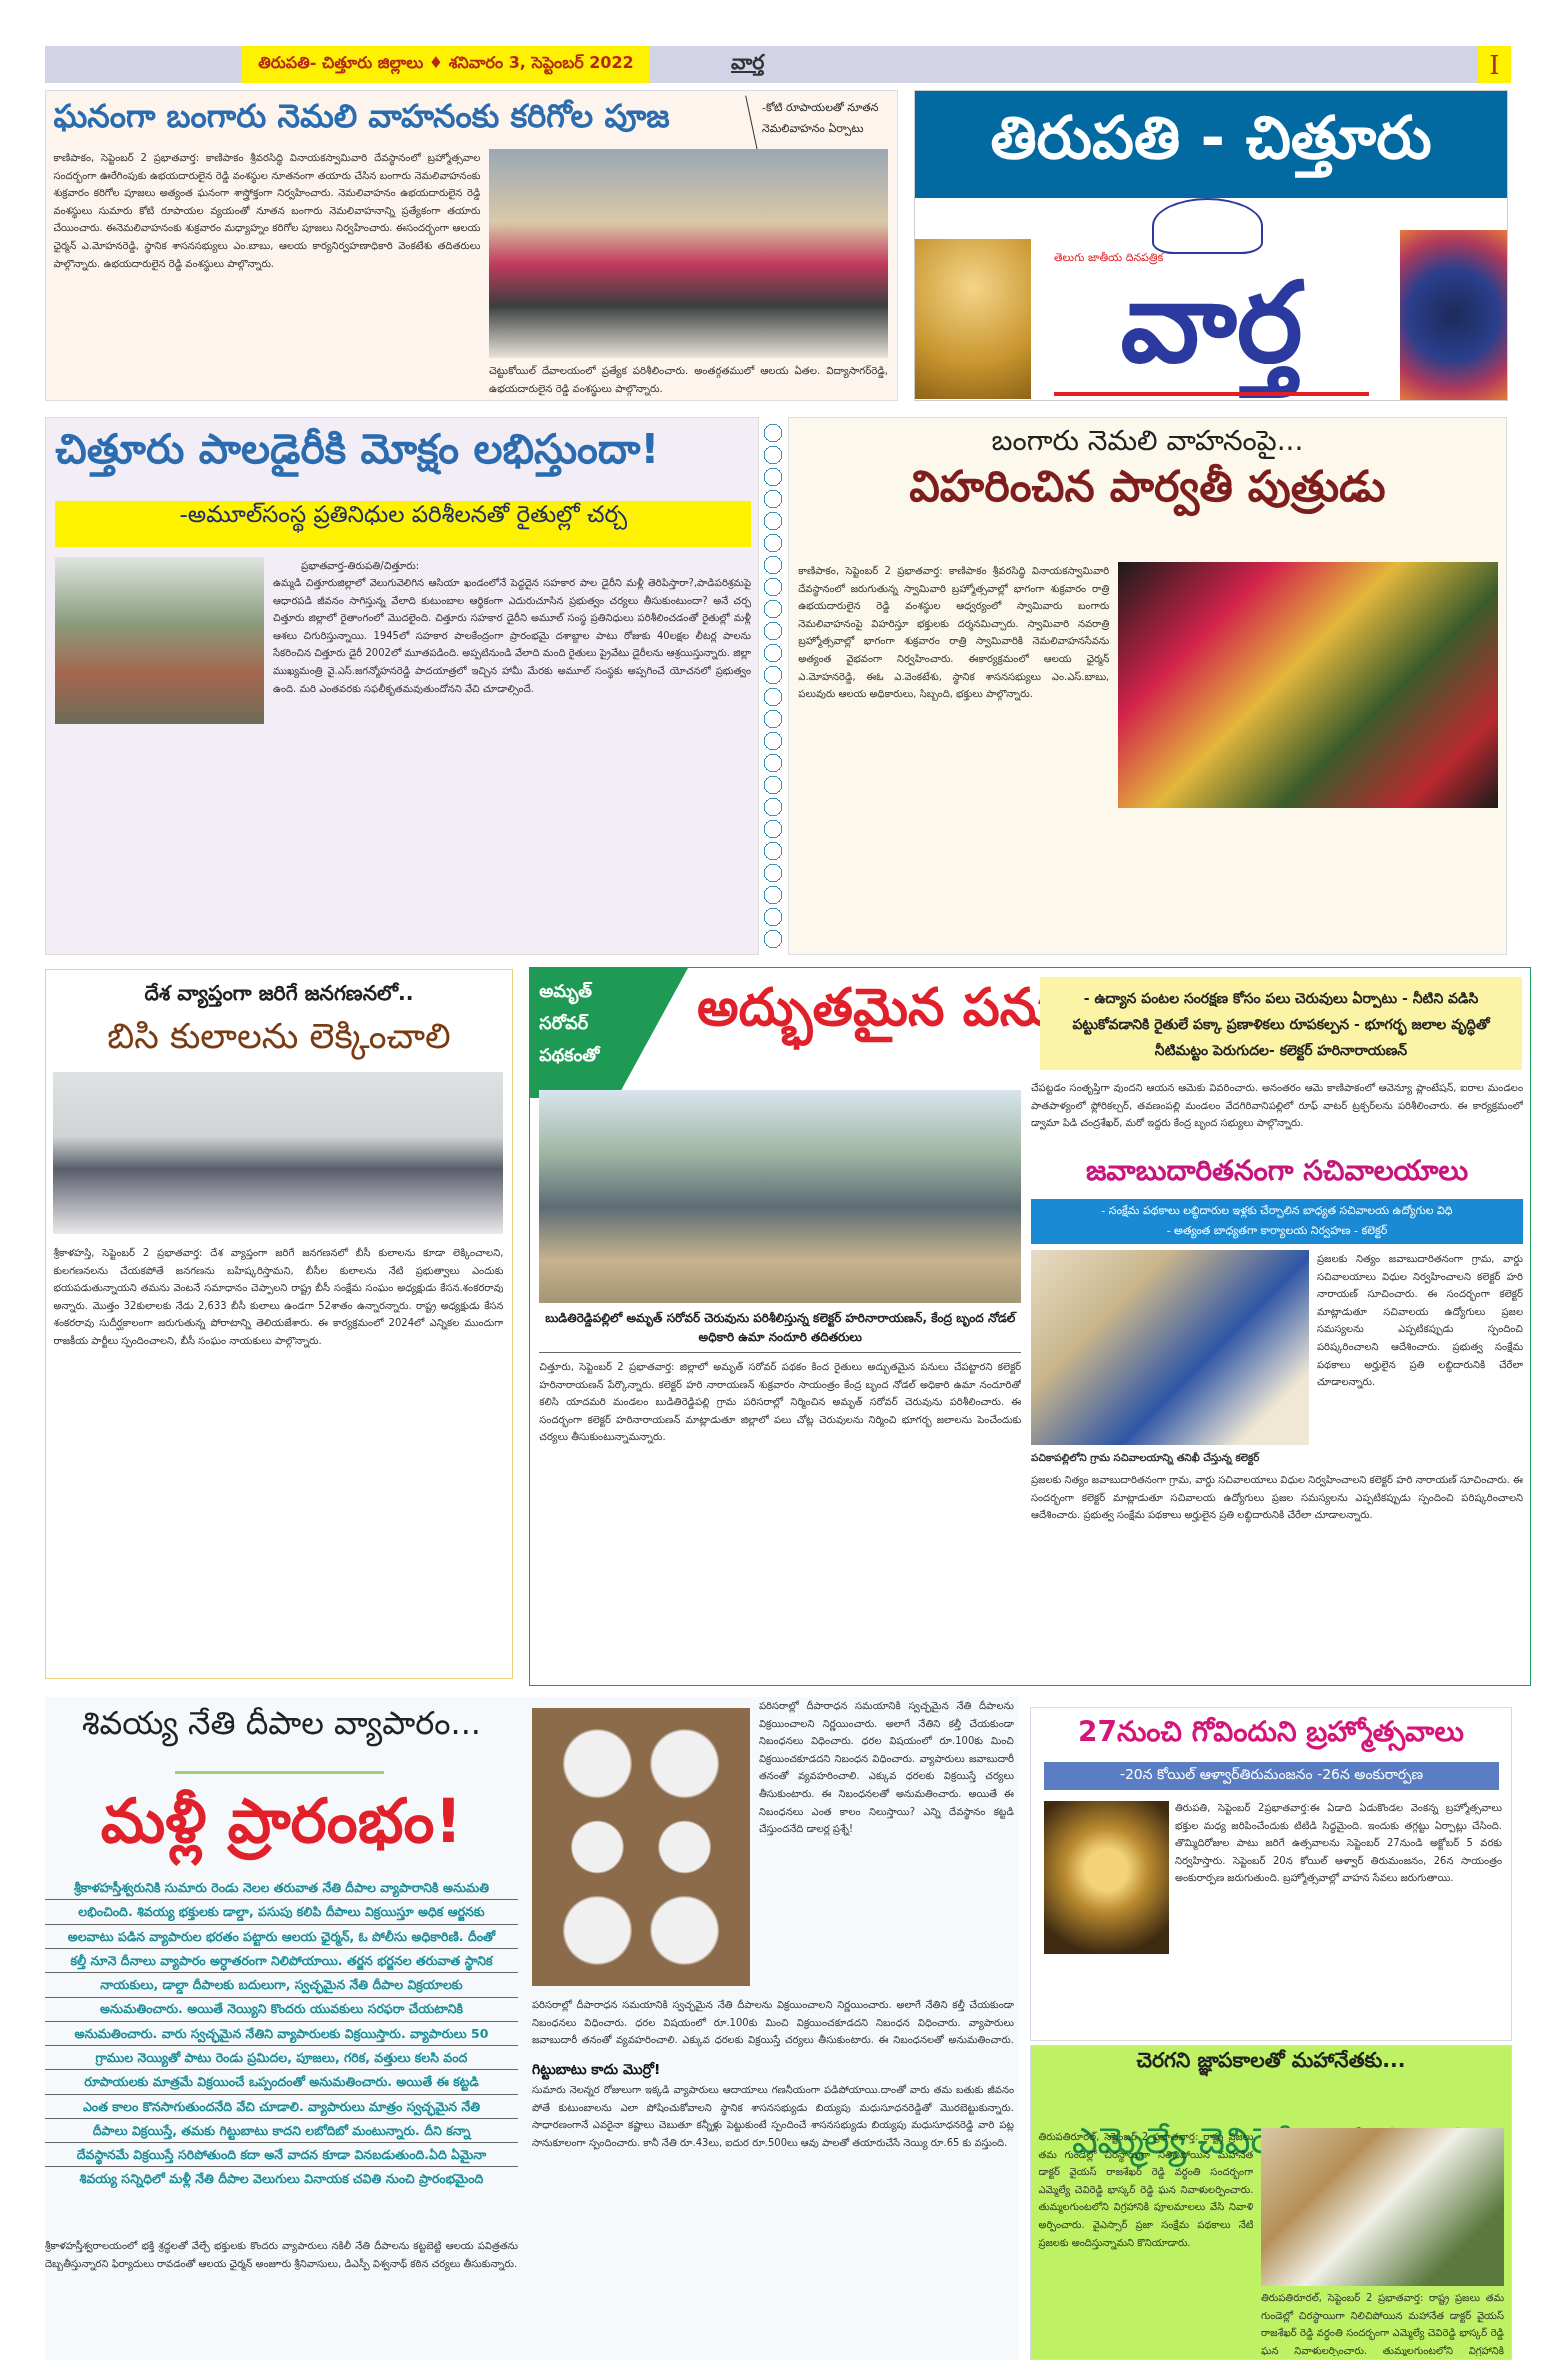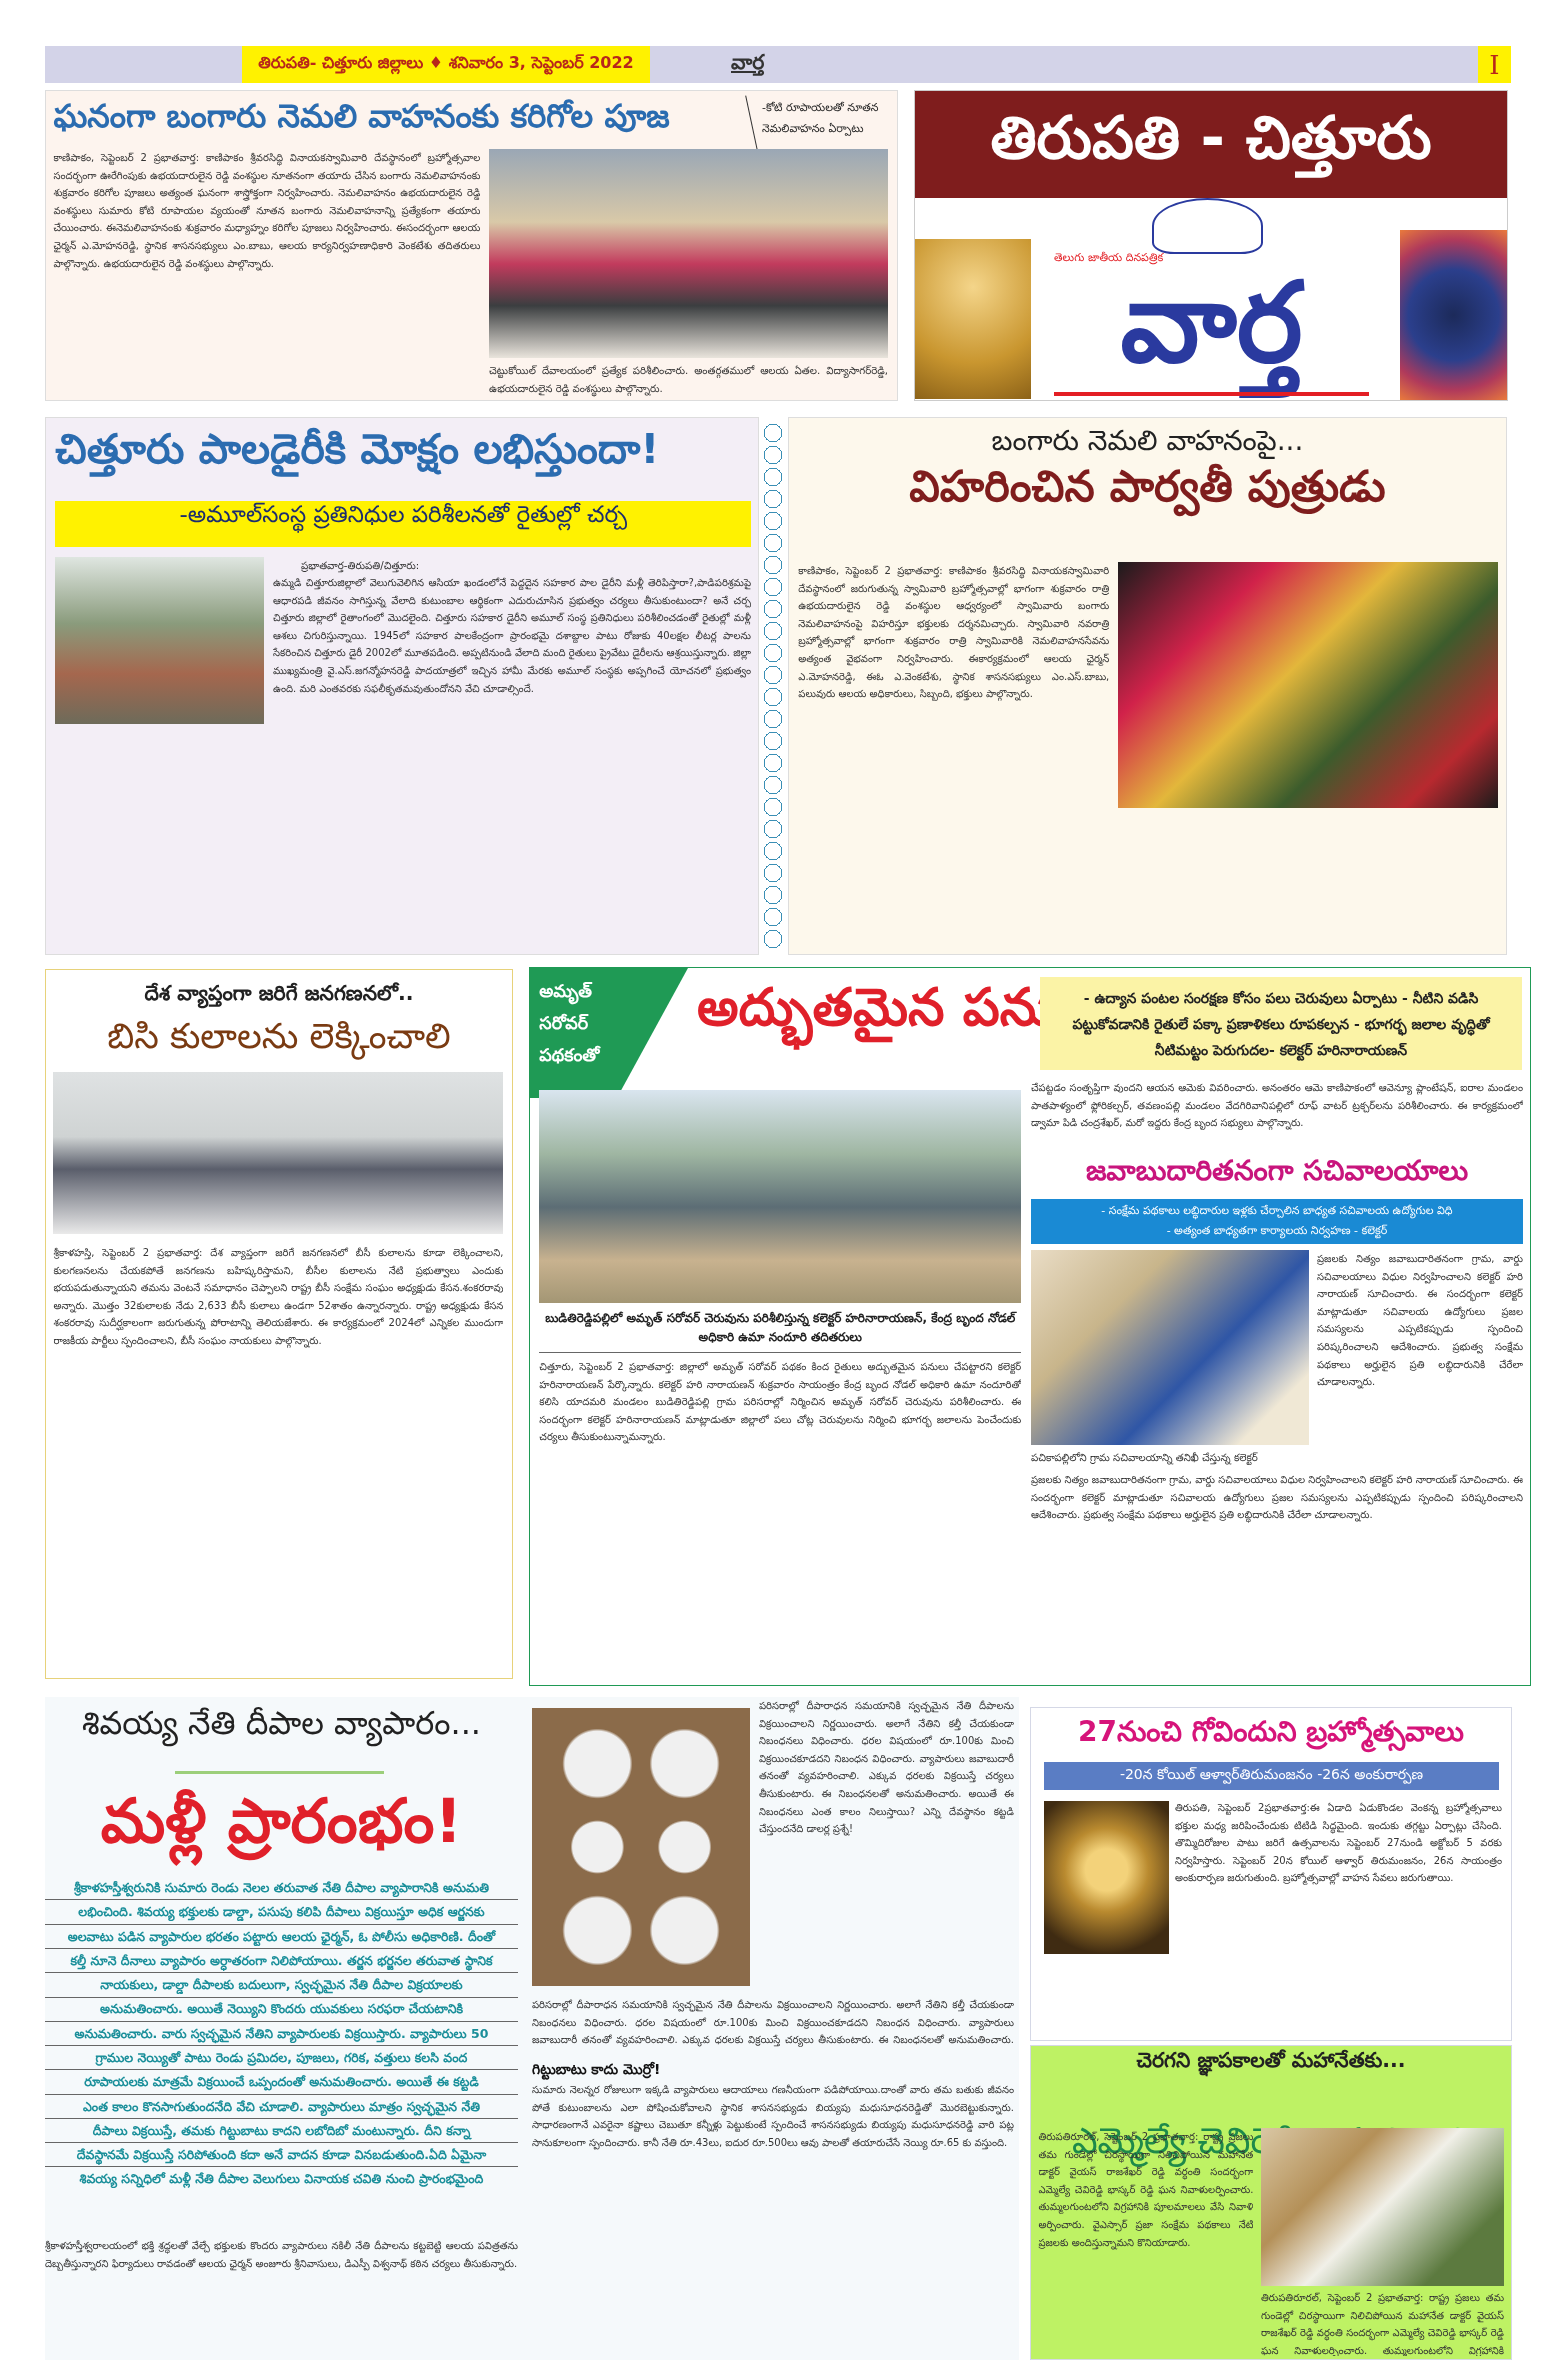--- a/index.html
+++ b/index.html
@@ -9,21 +9,21 @@
   .topbar .dateline { position: absolute; left: 197px; top: 0; width: 408px; height: 37px; background: #fff200; color: #b8261b; font-weight: bold; font-size: 16px; display: flex; align-items: center; justify-content: center; }
   .topbar .logo-small { position: absolute; left: 686px; top: 3.7px; font-size: 20.4px; font-weight: bold; color: #333; text-decoration: underline; }
   .topbar .pageno { position: absolute; right: 0; top: 0; width: 33px; height: 37px; background: #fff200; color: #b8261b; font-family: "DejaVu Serif", serif; font-size: 26px; display: flex; align-items: center; justify-content: center; }
 
   .story { border: 0.9px solid #ddd; overflow: hidden; }
   .bodytext { font-size: 10px; line-height: 17.6px; color: #333; text-align: justify; }
   .photo { background: linear-gradient(135deg, #8a8f7a, #c7b89a 40%, #6e7561 70%, #a9a48c); position: absolute; }
 
   .h-blue { color: #2b6cb0; font-weight: bold; }
   .masthead { left: 914px; top: 90px; width: 594px; height: 311px; border: 0.9px solid #ccc; background: #fff; }
-  .masthead .red { position: absolute; left: 0; top: 0; width: 100%; height: 107px; background: #7f1d1d; color: #fff; font-weight: bold; font-size: 59px; display: flex; align-items: center; justify-content: center; }
+  .masthead .red { position: absolute; left: 0; top: 0; width: 100%; height: 107px; background: #0369a1; color: #fff; font-weight: bold; font-size: 59px; display: flex; align-items: center; justify-content: center; }
   .masthead .brand { position: absolute; left: 139px; top: 162px; width: 315px; height: 139px; color: #2a3a9f; font-size: 111px; font-weight: bold; text-align: center; line-height: 139px; }
   .masthead .tagline { position: absolute; left: 139px; top: 160px; width: 130px; color: #e31e24; font-size: 11px; }
   .masthead .temple { position: absolute; left: 0; top: 148px; width: 116px; height: 160px; background: radial-gradient(circle at 50% 30%, #f4d58a, #c9962f 60%, #8c6218); }
   .masthead .ganesha { position: absolute; right: 0; top: 139px; width: 107px; height: 170px; background: radial-gradient(circle at 50% 50%, #1c2a5a, #2b3f8c 45%, #b03a5b 75%, #e97a3c); }
   .masthead .dove { position: absolute; left: 237px; top: 107px; width: 111px; height: 56px; border: 2.8px solid #2a3a9f; border-radius: 50% 50% 20% 20%; background: #fff; }
   .masthead .rule { position: absolute; left: 139px; top: 301px; width: 315px; height: 3.7px; background: #e31e24; }
 </style>
 </head>
 <body>
 
@@ -98,21 +98,21 @@
   <div class="abs bodytext" style="left:9.3px; top:390px; width:482px; height:320px; overflow:hidden;">చిత్తూరు, సెప్టెంబర్ 2 ప్రభాతవార్త: జిల్లాలో అమృత్ సరోవర్ పథకం కింద రైతులు అద్భుతమైన పనులు చేపట్టారని కలెక్టర్ హరినారాయణన్ పేర్కొన్నారు. కలెక్టర్ హరి నారాయణన్ శుక్రవారం సాయంత్రం కేంద్ర బృంద నోడల్ అధికారి ఉమా నందూరితో కలిసి యాదమరి మండలం బుడితిరెడ్డిపల్లి గ్రామ పరిసరాల్లో నిర్మించిన అమృత్ సరోవర్ చెరువును పరిశీలించారు. ఈ సందర్భంగా కలెక్టర్ హరినారాయణన్ మాట్లాడుతూ జిల్లాలో పలు చోట్ల చెరువులను నిర్మించి భూగర్భ జలాలను పెంచేందుకు చర్యలు తీసుకుంటున్నామన్నారు.</div>
   <div class="abs bodytext" style="left:501px; top:111px; width:492px; height:74px; overflow:hidden;">చేపట్టడం సంతృప్తిగా వుందని ఆయన ఆమెకు వివరించారు. అనంతరం ఆమె కాణిపాకంలో ఆవెన్యూ ప్లాంటేషన్, ఐరాల మండలం పాతపాళ్యంలో ఫ్లోరికల్చర్, తవణంపల్లి మండలం వేదగిరివానిపల్లిలో రూఫ్ వాటర్ ట్రక్చర్‌లను పరిశీలించారు. ఈ కార్యక్రమంలో డ్వామా పిడి చంద్రశేఖర్, మరో ఇద్దరు కేంద్ర బృంద సభ్యులు పాల్గొన్నారు.</div>
 
   <div class="abs" style="left:501px; top:186px; width:492px; height:524px;">
     <div style="position:absolute; left:0; top:0; width:100%; text-align:center; font-size:28px; font-weight:bold; color:#c8157d;">జవాబుదారితనంగా సచివాలయాలు</div>
     <div style="position:absolute; left:0; top:45px; width:100%; height:45px; background:#1a8ad4; text-align:center; color:#fff; font-size:11px; line-height:20.4px; padding-top:1.9px;">
       <div>- సంక్షేమ పథకాలు లబ్ధిదారుల ఇళ్లకు చేర్చాలిన బాధ్యత సచివాలయ ఉద్యోగుల విధి</div>
       <div>- అత్యంత బాధ్యతగా కార్యాలయ నిర్వహణ - కలెక్టర్</div>
     </div>
     <div class="photo" style="left:0; top:96px; width:278px; height:195px; background:linear-gradient(135deg,#e9dcc5 0%,#c8b58b 30%,#2f56a6 60%,#f0e8d5 85%);"></div>
-    <div class="bodytext" style="position:absolute; left:0; top:295px; width:278px; font-size:10.2px; font-weight:normal;">పచికాపల్లిలోని గ్రామ సచివాలయాన్ని తనిఖీ చేస్తున్న కలెక్టర్</div>
+    <div class="bodytext" style="position:absolute; left:0; top:295px; width:278px; font-size:10.2px; font-weight:bold;">పచికాపల్లిలోని గ్రామ సచివాలయాన్ని తనిఖీ చేస్తున్న కలెక్టర్</div>
     <div class="bodytext" style="position:absolute; left:286px; top:96px; width:206px; height:213px; overflow:hidden;">ప్రజలకు నిత్యం జవాబుదారితనంగా గ్రామ, వార్డు సచివాలయాలు విధుల నిర్వహించాలని కలెక్టర్ హరి నారాయణ్ సూచించారు. ఈ సందర్భంగా కలెక్టర్ మాట్లాడుతూ సచివాలయ ఉద్యోగులు ప్రజల సమస్యలను ఎప్పటికప్పుడు స్పందించి పరిష్కరించాలని ఆదేశించారు. ప్రభుత్వ సంక్షేమ పథకాలు అర్హులైన ప్రతి లబ్ధిదారునికి చేరేలా చూడాలన్నారు.</div>
     <div class="bodytext" style="position:absolute; left:0; top:317px; width:492px; height:199px; overflow:hidden;">ప్రజలకు నిత్యం జవాబుదారితనంగా గ్రామ, వార్డు సచివాలయాలు విధుల నిర్వహించాలని కలెక్టర్ హరి నారాయణ్ సూచించారు. ఈ సందర్భంగా కలెక్టర్ మాట్లాడుతూ సచివాలయ ఉద్యోగులు ప్రజల సమస్యలను ఎప్పటికప్పుడు స్పందించి పరిష్కరించాలని ఆదేశించారు. ప్రభుత్వ సంక్షేమ పథకాలు అర్హులైన ప్రతి లబ్ధిదారునికి చేరేలా చూడాలన్నారు.</div>
   </div>
 </div>
 
 <div class="abs" style="left:45px; top:1697px; width:974px; height:663px; background:#f5f9fb;">
   <div class="abs" style="left:0; top:7.4px; width:473px; text-align:center; font-size:32px; color:#222;">శివయ్య నేతి దీపాల వ్యాపారం...</div>
   <div class="abs" style="left:130px; top:74px; width:209px; height:2.8px; background:#9ccf7a;"></div>
   <div class="abs" style="left:0; top:88px; width:473px; text-align:center; font-size:61px; font-weight:bold; color:#e0202a;">మళ్లీ ప్రారంభం!</div>
   <div class="abs" style="left:0; top:181px; width:473px; color:#1a8f9a; font-size:12.5px; font-weight:bold; text-align:center; line-height:19.5px;">

